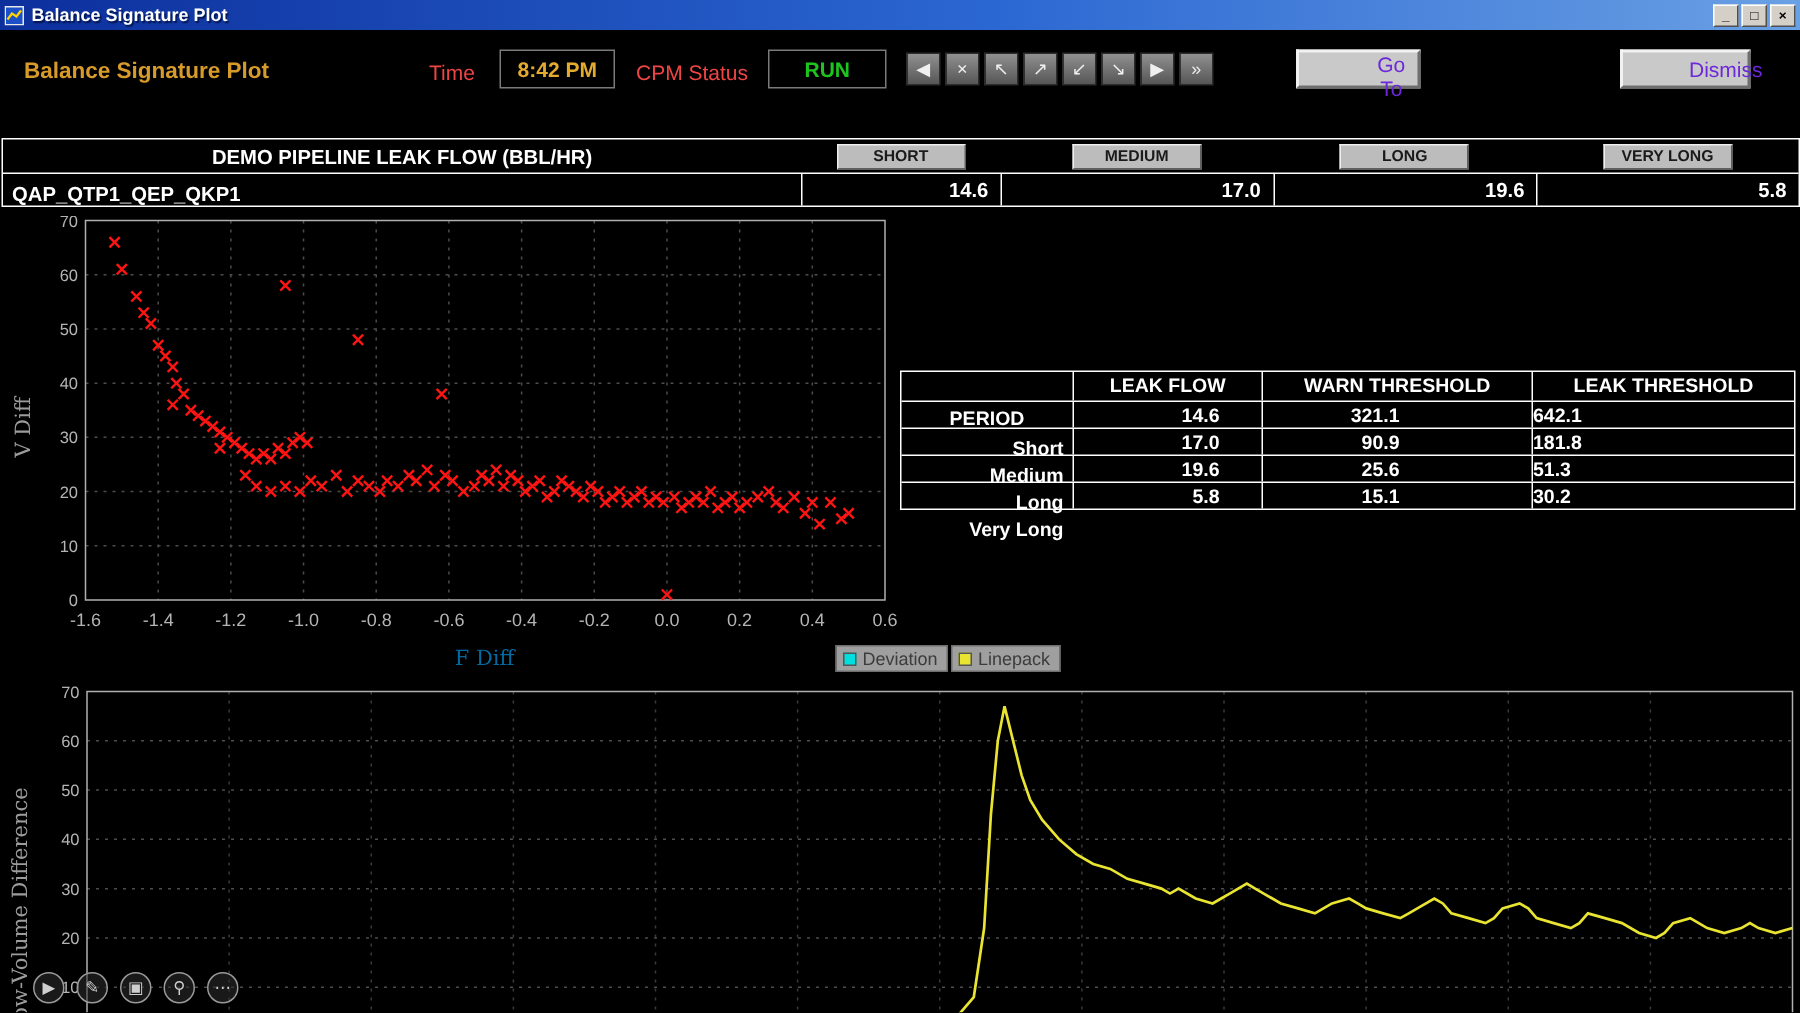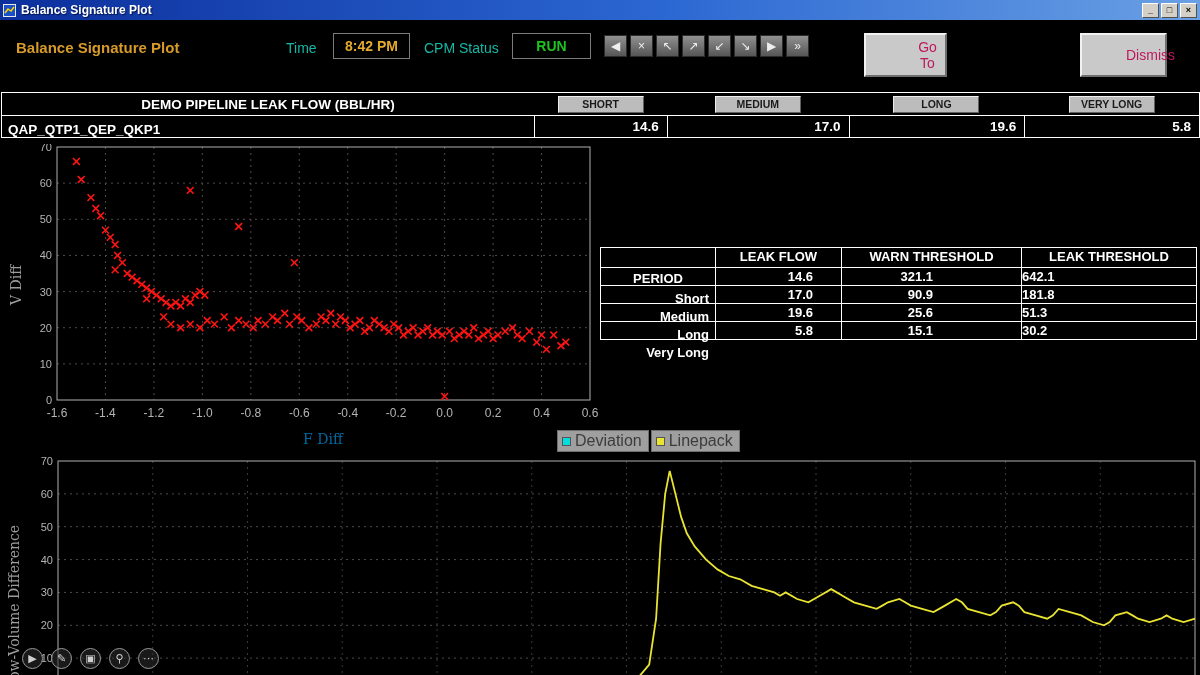--- a/index.html
+++ b/index.html
@@ -14,31 +14,31 @@
   .tb-title { color:#fff; font-weight:bold; font-size:12px; margin-left:5px; flex:1;
     text-shadow:1px 1px 1px #00124a; }
   .win-btns { display:flex; gap:2px; }
   .win-btn { width:17px; height:15px; background:#d4d0c8; border:1px solid;
     border-color:#fff #505050 #505050 #fff; font-size:9px; line-height:11px;
     color:#000; font-weight:bold; text-align:center; cursor:default; }
 
   
   .header { position:absolute; top:20px; left:0; width:1200px; height:72px; background:#000; }
   .app-title { position:absolute; left:16px; top:19px; color:#d79b2a; font-weight:bold; font-size:15px; }
-  .lbl { position:absolute; color:#14b8a6; font-size:14px; }
+  .lbl { position:absolute; color:#ef4444; font-size:14px; }
   .time-lbl { left:286px; top:20px; }
   .cpm-lbl { left:424px; top:20px; }
   .field { position:absolute; top:13px; height:26px; border:1px solid #7a7a7a;
     background:#000; text-align:center; line-height:24px; font-size:14px; font-weight:bold; }
   .time-box { left:333px; width:77px; color:#e4ab2e; }
   .run-box { left:512px; width:79px; color:#1ec41e; }
   .nav { position:absolute; left:604px; top:15px; display:flex; gap:3px; }
   .nav button { width:23px; height:22px; background:linear-gradient(#909090,#565656);
     border:1px solid #2c2c2c; color:#efefef; font-size:12px; line-height:18px; padding:0; }
-  .btn3d { position:absolute; top:13px; height:44px; background:#c9c9c9; color:#be185d;
+  .btn3d { position:absolute; top:13px; height:26px; background:#c9c9c9; color:#6d28d9;
     font-size:14px; border:2px solid; border-color:#f2f2f2 #6e6e6e #6e6e6e #f2f2f2;padding-left:44px; }
   .goto-btn { left:864px; width:83px; }
   .dismiss-btn { left:1080px; width:87px; }
 
   
   .leak-table { position:absolute; top:92px; left:1px; width:1199px; border:1px solid #fff; background:#000; }
   .lt-head { display:flex; height:23px; border-bottom:1px solid #fff; align-items:center; }
   .lt-title { width:533px; text-align:center; color:#fff; font-weight:bold; font-size:13.5px; }
   .lt-bcell { display:flex; justify-content:center; }
   .w1{width:133px}.w2{width:182px}.w3{width:176px}.w4{width:175px}
@@ -66,21 +66,21 @@
   .tt-cell:first-child { border-left:none;margin-top:22px; }
   .c0{width:114px; text-align:right; padding-right:6px;}
   .c1{width:126px; text-align:right; padding-right:28px;}
   .c2{width:180px; text-align:right; padding-right:88px;}
   .c3{width:175px; text-align:left; padding-right:66px;}
   .head .tt-cell { text-align:center; padding:0; }
 
   
   .legend { position:absolute; left:557px; top:430px; display:flex; gap:2px; }
   .legend-chip { display:flex; align-items:center; gap:4px; background:#9f9f9f;
-    border:1px solid #6e6e6e; padding:1px 6px 1px 4px; font-size:16px; color:#3c3c3c; }
+    border:1px solid #6e6e6e; padding:1px 6px 1px 4px; font-size:12px; color:#3c3c3c; }
   .legend-swatch { width:9px; height:9px; border:1px solid #555; }
 
   
   .line-wrap { position:absolute; left:0; top:457px; width:1200px; height:218px; overflow:hidden; }
   .fvd { position:absolute; left:6px; top:237px; transform:rotate(-90deg);
     transform-origin:left top; color:#9c9c9c; font-family:"DejaVu Serif", serif;
     font-size:14px; white-space:nowrap; }
 
   
   .chart-toolbar { position:absolute; left:22px; top:648px; display:flex; gap:8px; }

